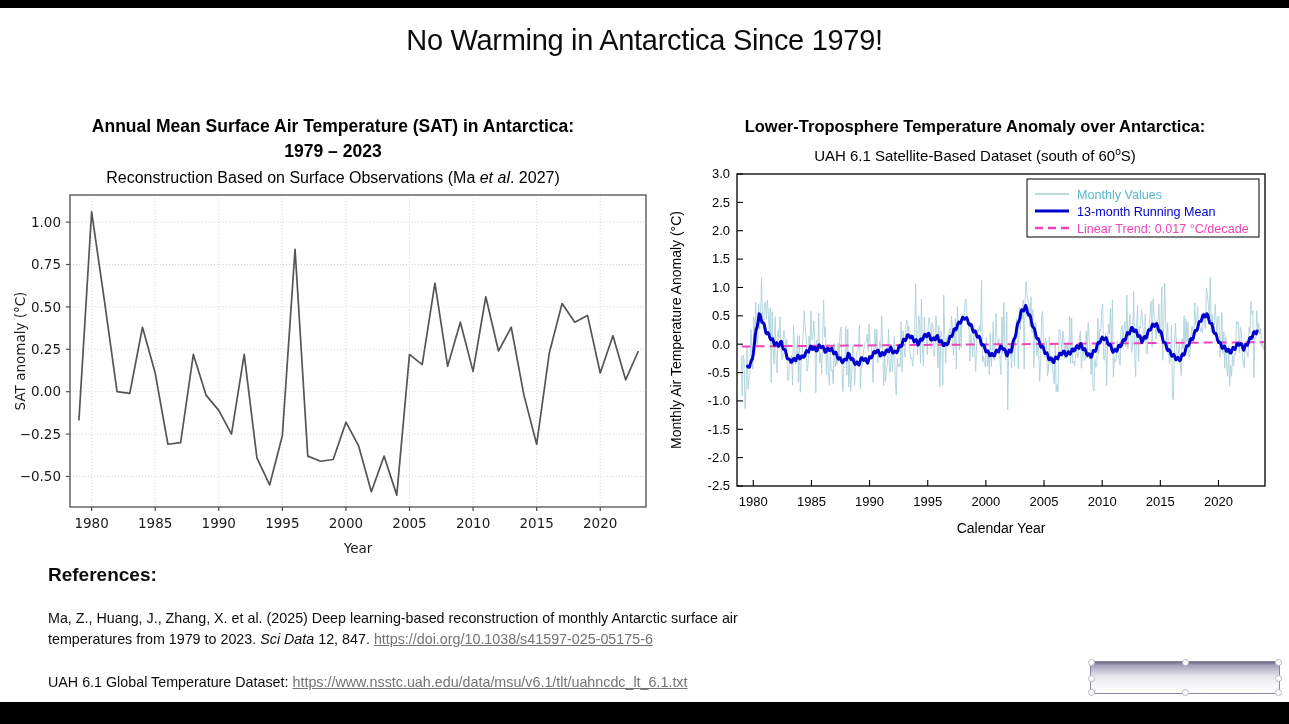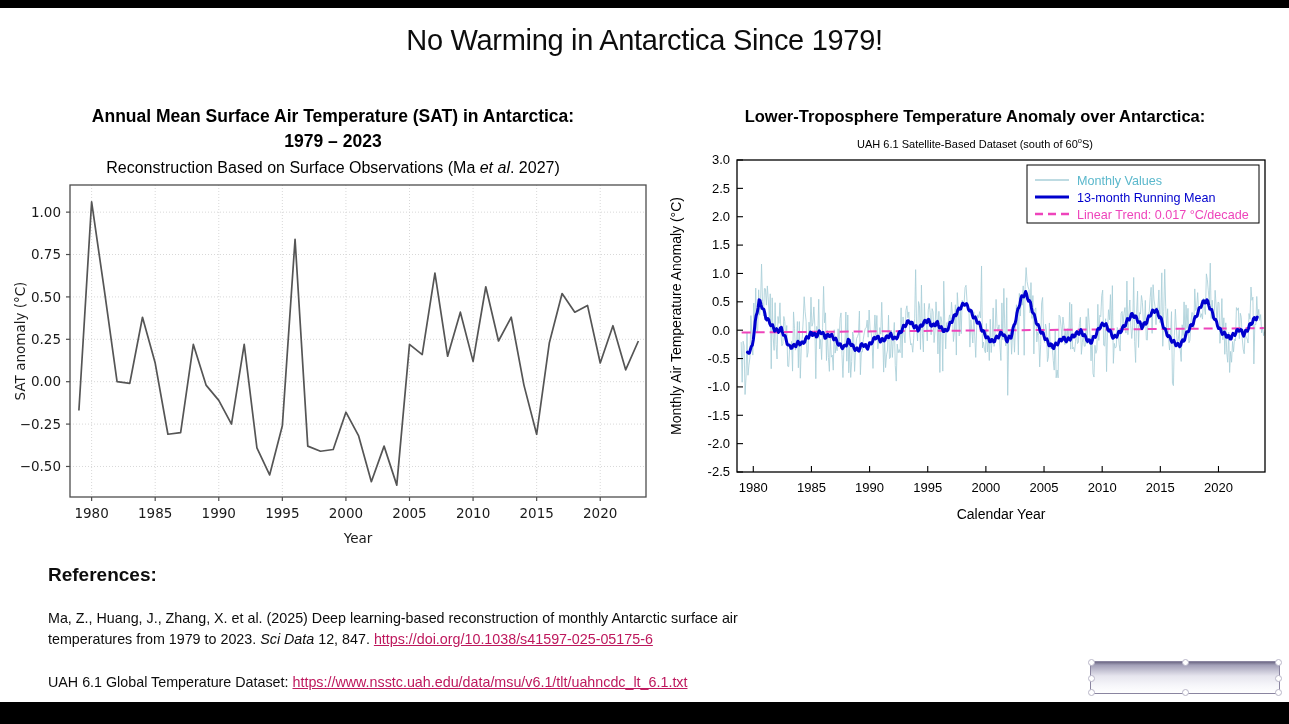--- a/index.html
+++ b/index.html
@@ -24,37 +24,37 @@
     width: 1289px;
     text-align: center;
     font-size: 29px;
     font-weight: 400;
     color: #0d0d0d;
     letter-spacing: -0.3px;
     font-family: "Liberation Sans", sans-serif;
   }
 
   
-  .panel { position: absolute; }
+  .panel { position: absolute; margin-top: 10px; }
   #panel-left  { left: 8px;   top: 96px; width: 650px; height: 465px; }
   #panel-right { left: 665px; top: 96px; width: 620px; height: 465px; }
 
   .panel-title {
     text-align: center;
     font-weight: bold;
     color: #000;
   }
   #panel-left .panel-title  { font-size: 17.5px; line-height: 25px; }
   #panel-right .panel-title { font-size: 16.5px; line-height: 25px; text-align: center; }
   .panel-subtitle {
     text-align: center;
     color: #000;
   }
   #panel-left .panel-subtitle  { font-size: 16px; margin-top: 5px; }
-  #panel-right .panel-subtitle { font-size: 11px; margin-top: 7px; }
+  #panel-right .panel-subtitle { font-size: 15px; margin-top: 7px; }
   .sup { font-size: 0.68em; vertical-align: super; }
 
   
   .chart-wrap { position: relative; }
   .chart-svg { display: block; }
 
   
   #references {
     position: absolute;
     left: 48px; top: 556px;
@@ -67,21 +67,21 @@
     margin: 0 0 22px 0;
   }
   .ref-entry {
     font-size: 14.3px;
     line-height: 21px;
     margin-bottom: 22px;
     max-width: 730px;
   }
   .ref-entry .it { font-style: italic; }
   a.reflink {
-    color: #be185d;
+    color: #737373;
     text-decoration: underline;
   }
 
   
   #placeholder-box {
     position: absolute;
     left: 1090px; top: 653px;
     width: 190px; height: 33px;
     border: 1px solid #8a85a0;
     background: linear-gradient(to bottom, #6e6a86 0%, #a3a0b8 10%, #e6e5ee 45%, #f6f6fa 75%, #ffffff 100%);

